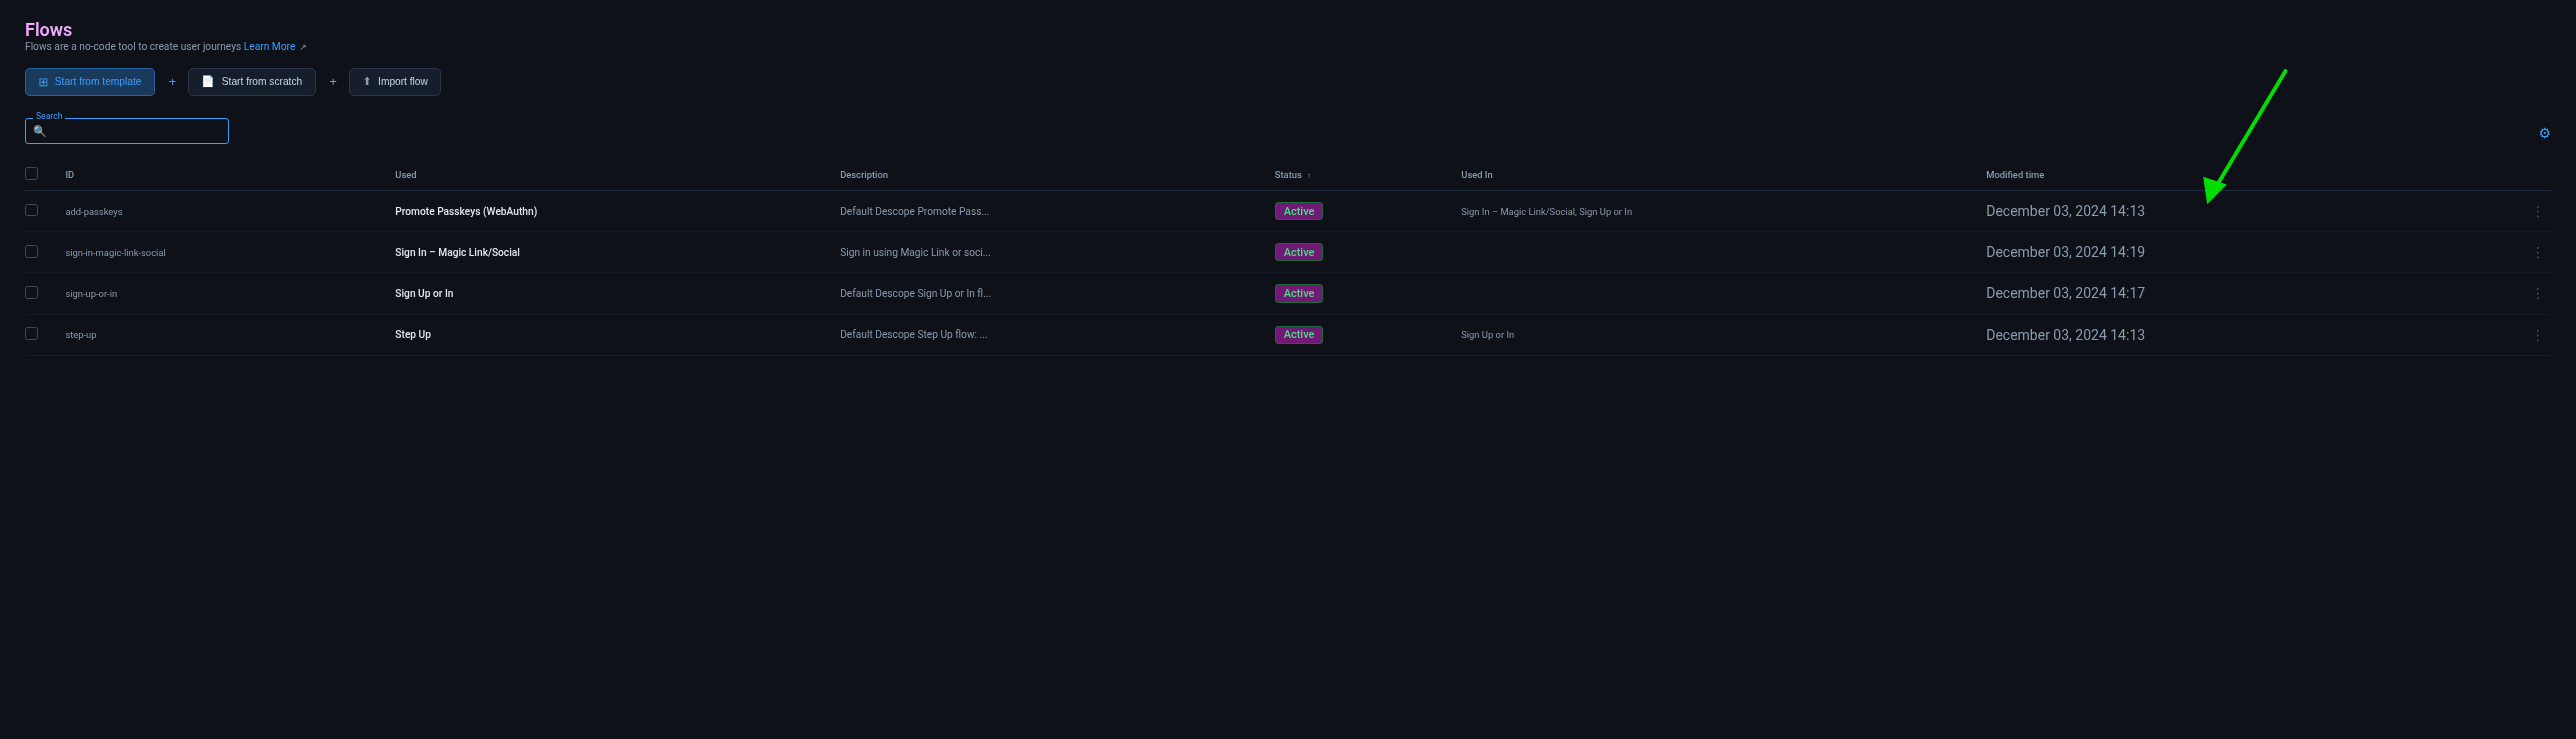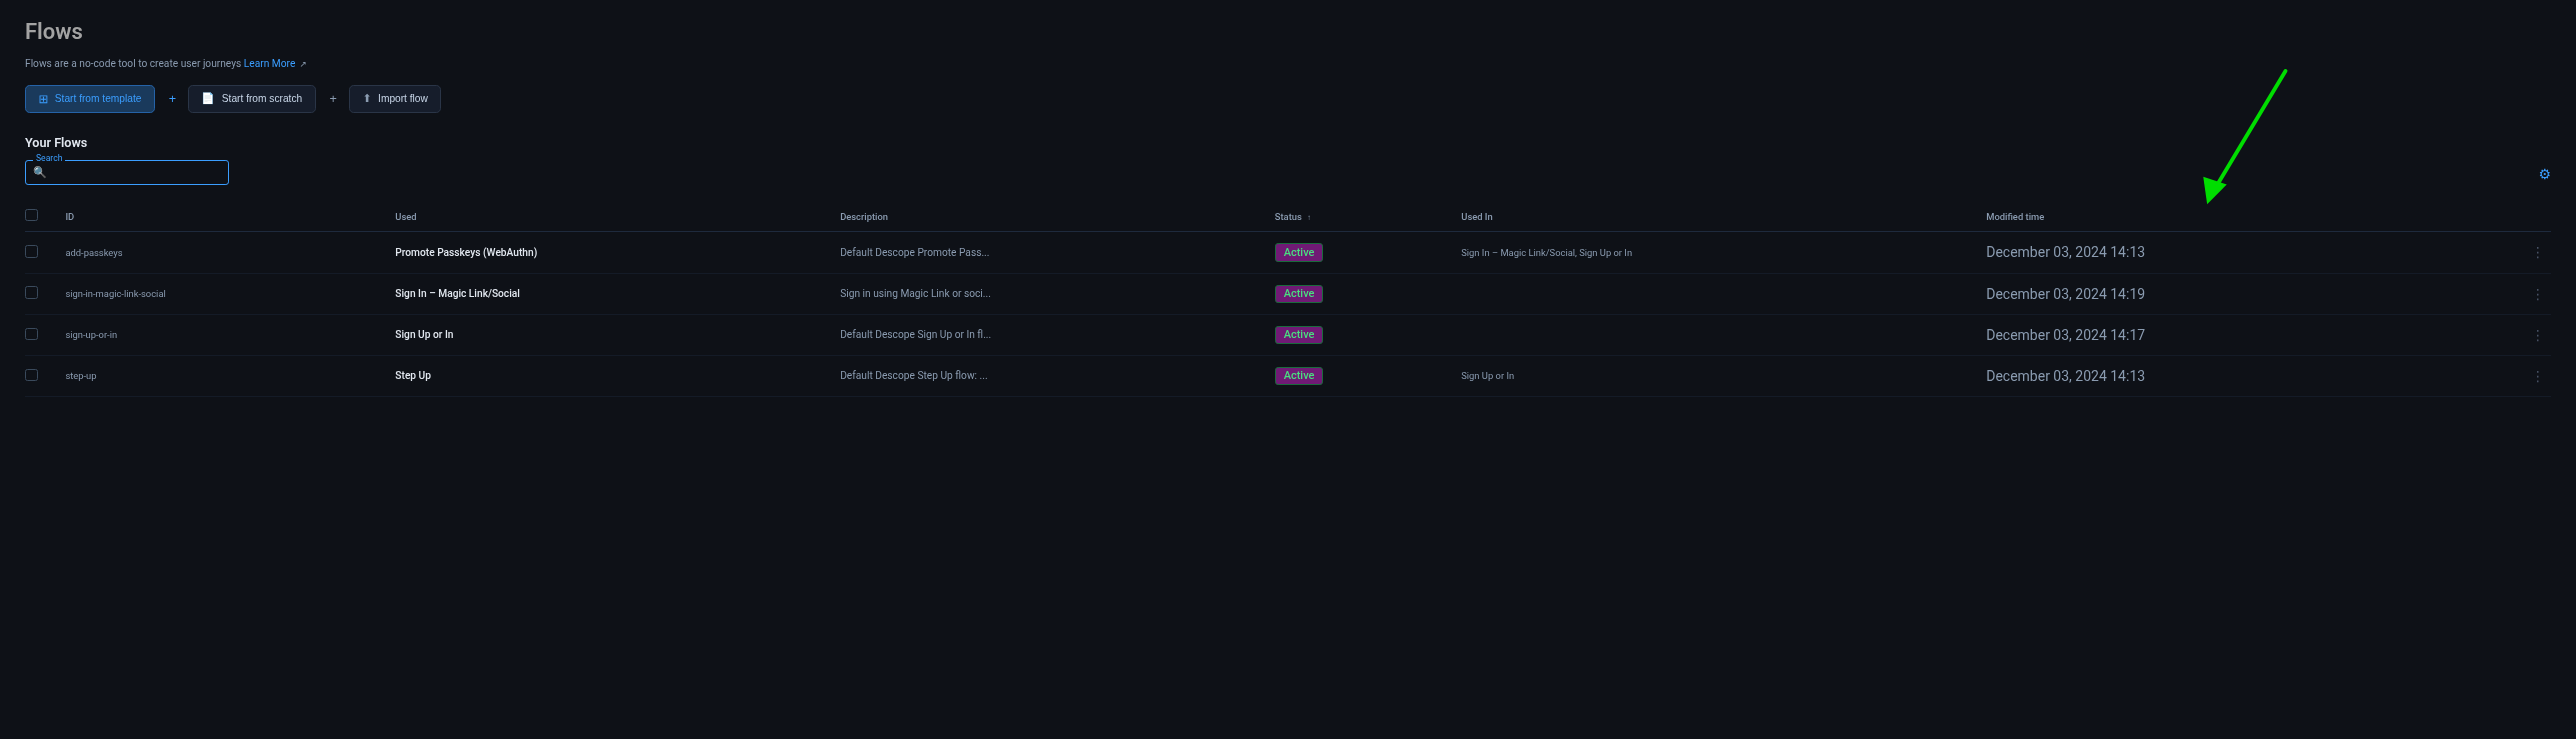--- a/index.html
+++ b/index.html
@@ -10,24 +10,24 @@
       font-size: 11px;
       min-height: 100vh;
       padding: 19px 25px;
     }
 
     .page-header {
       margin-bottom: 15.7px;
     }
 
     .page-title {
-      font-size: 22px;
+      font-size: 18px;
       font-weight: 600;
-      color: #a3a3a3;
-      margin-bottom: 14px;
+      color: #f0abfc;
+      margin-bottom: 1px;
     }
 
     .page-subtitle {
       font-size: 10.2px;
       color: #8a9bb0;
     }
 
     .page-subtitle a {
       color: #3b9eff;
       text-decoration: none;
@@ -295,21 +295,20 @@
   </button>
   <button class="btn-plus btn-plus-neutral">+</button>
 
   <button class="btn">
     <span class="btn-icon-neutral">⬆</span>
     <span>Import flow</span>
   </button>
 </div>
 
 <div>
-  <h2 class="section-title">Your Flows</h2>
 
   <div class="search-wrapper">
     <span class="search-label">Search</span>
     <span class="search-icon-inside">🔍</span>
     <input type="text" class="search-input" placeholder="" style="">
   </div>
 
   <div class="table-container">
 
     <div class="settings-icon-top">⚙</div>

